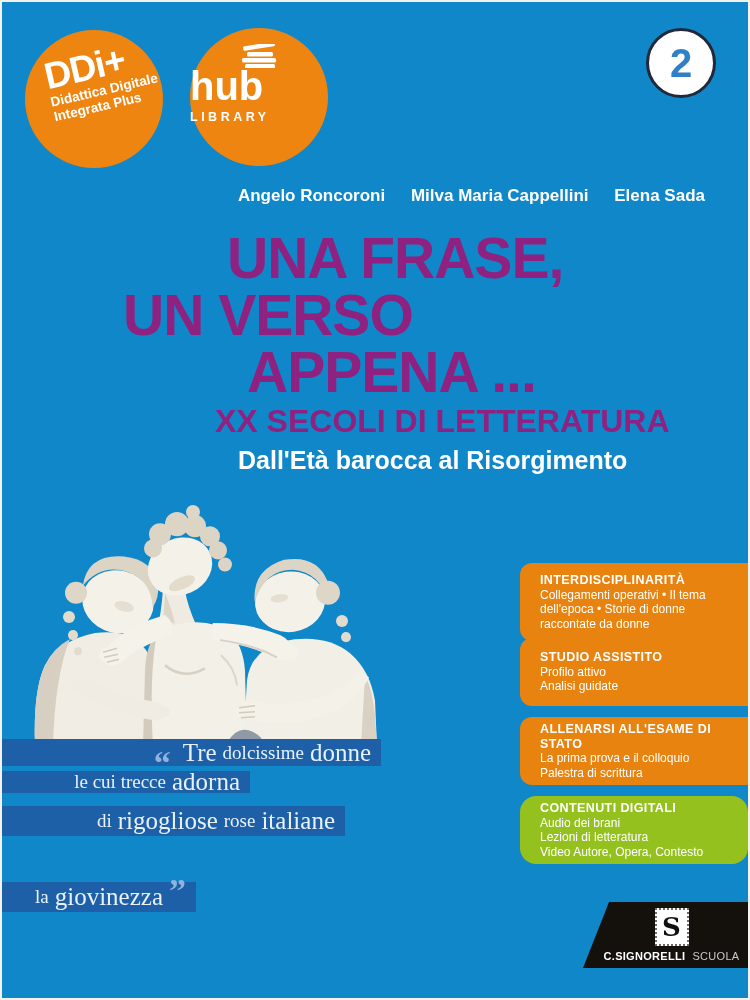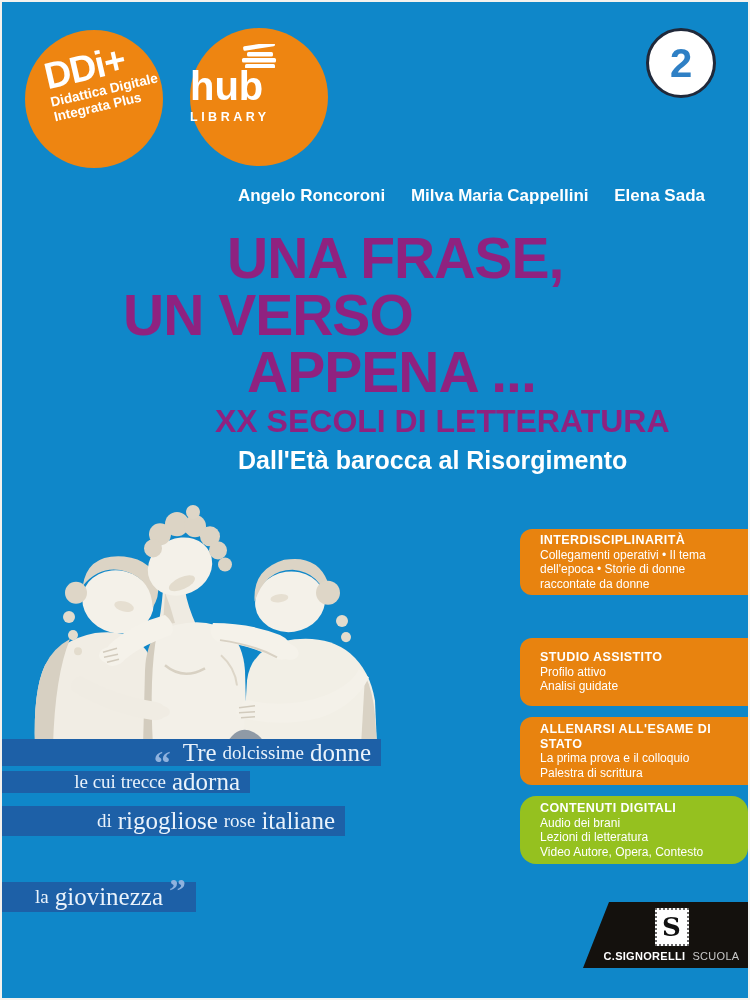--- a/index.html
+++ b/index.html
@@ -53,21 +53,21 @@
   .q-open{position:relative;top:10px;margin-right:6px;}
   .q-close{position:relative;top:-6px;margin-left:10px;}
   
   .ibox{
     position:absolute;left:518px;right:0;border-radius:12px 0 0 12px;color:#ffffff;
     display:flex;flex-direction:column;justify-content:center;
     padding:6px 8px 6px 20px;box-sizing:border-box;
   }
   .ibox.orange{background:#e8830f;}
   .ibox.green{background:#95c11f;border-radius:16px;}
-  .ib1{top:527px;height:66px;}
+  .ib1{top:561px;height:78px;}
   .ib2{top:636px;height:68px;}
   .ib3{top:715px;height:68px;}
   .ib4{top:794px;height:68px;}
   .ibox .ttl{font-size:12.5px;font-weight:bold;letter-spacing:.4px;line-height:14.5px;}
   .ibox .ln{font-size:12px;line-height:14.5px;}
   
   .edu-box{
     position:absolute;left:0;top:898px;width:125px;height:69px;background:#17130f;
     display:flex;flex-direction:column;align-items:center;justify-content:center;color:#fff;
   }

